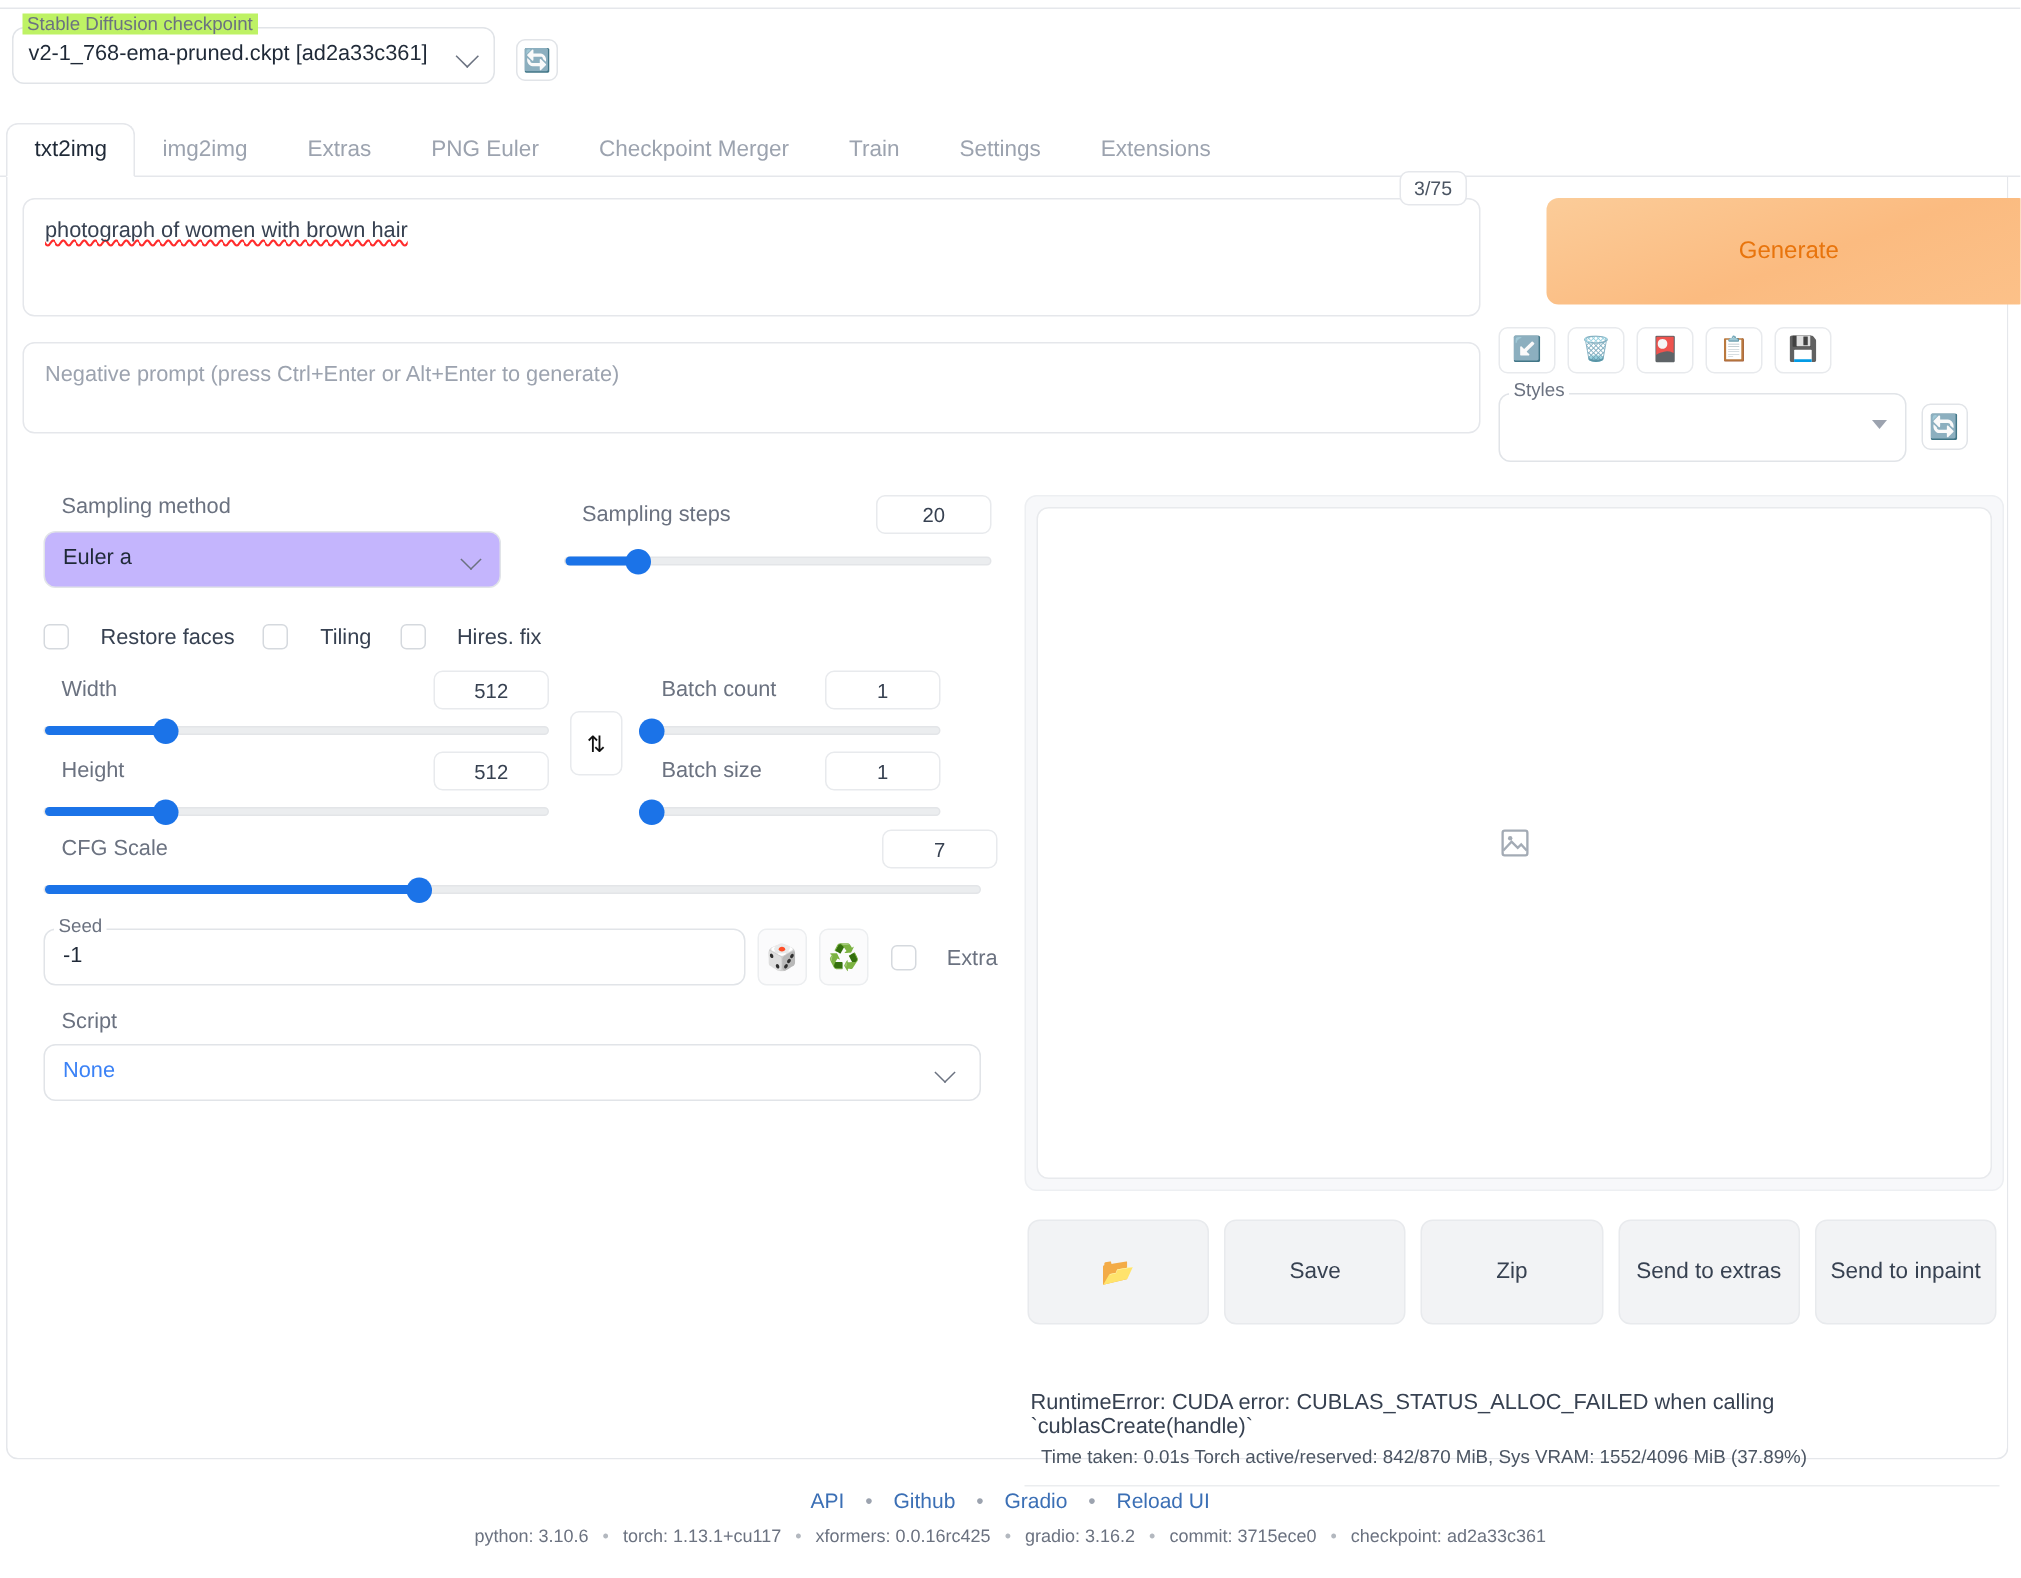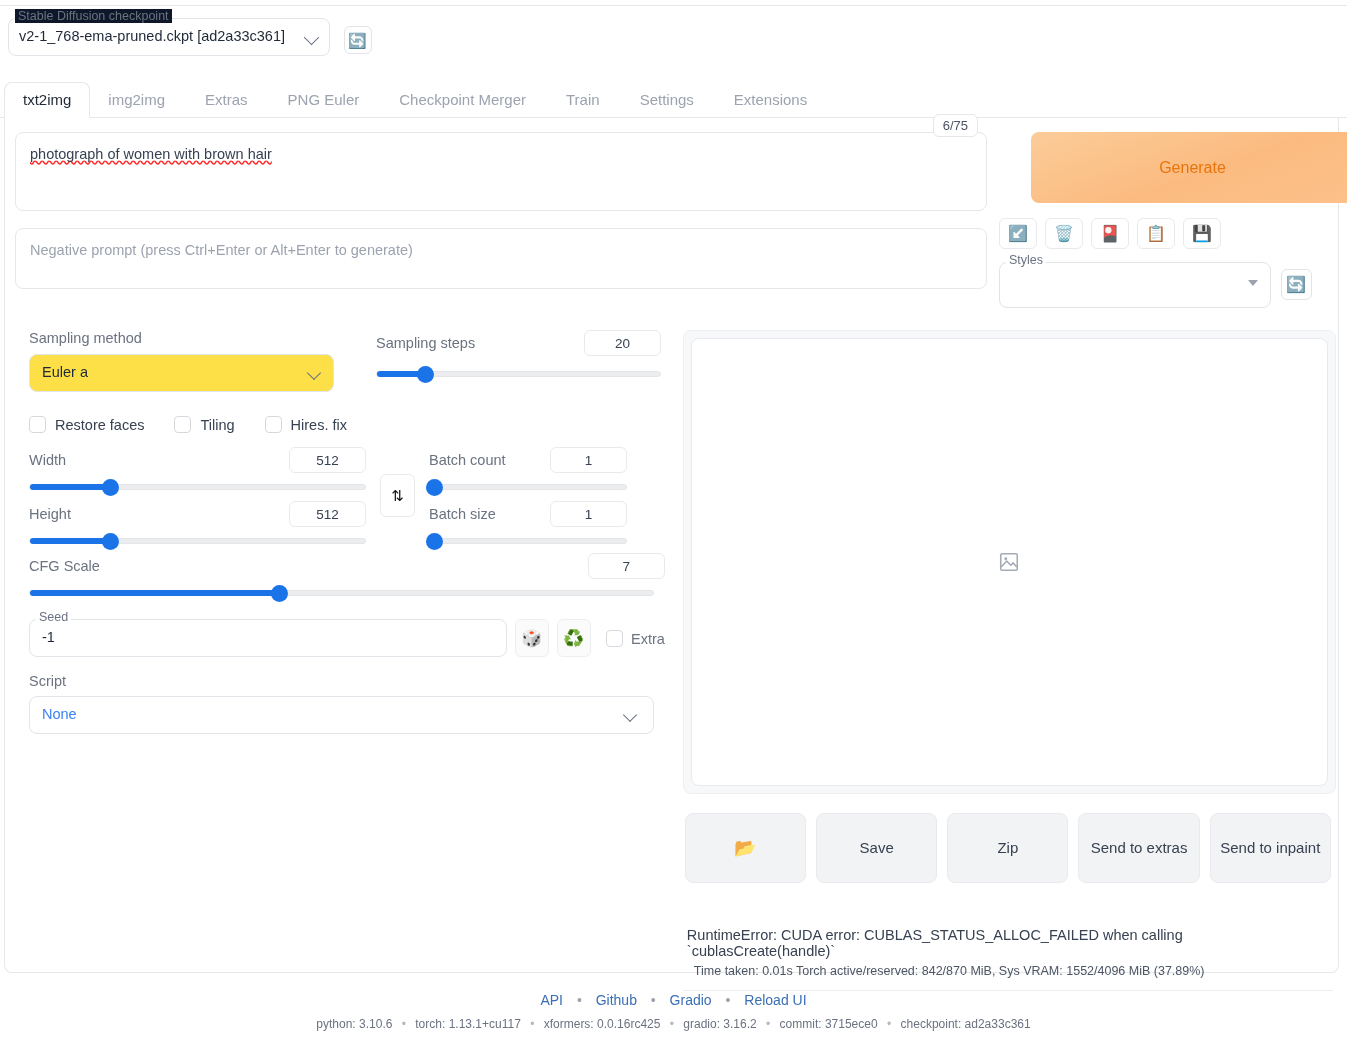--- a/index.html
+++ b/index.html
@@ -19,21 +19,21 @@
     padding: 12px 0 0 8px; gap: 14px;
   }
   .ckpt-field {
     position: relative;
     width: 322px; height: 38px;
     border: 1px solid #e1e4e8; border-radius: 8px;
     background: #fff;
   }
   .ckpt-label {
     position: absolute; top: -10px; left: 6px;
-    background: #0f172a; padding: 0 3px;
+    background: #bef264; padding: 0 3px;
     font-size: 12.5px; color: #6b7280; white-space: nowrap;
   }
   .ckpt-label::after {
     content: ""; position: absolute; top: 9px; left: 100%;
     width: 0; height: 0;
   }
   .ckpt-value {
     position: absolute; left: 10px; top: 9px;
     font-size: 14.5px; color: #1f2937;
   }
@@ -144,25 +144,25 @@
   }
   .icon-btn-lg {
     width: 31px; height: 31px; margin-top: 7px;
     border: 1px solid #e1e4e8; border-radius: 6px; background: #fff;
     display: flex; align-items: center; justify-content: center;
     font-size: 16px; cursor: pointer;
   }
 
   
   .settings { padding: 0 10px 0 14px; }
-  .lbl { font-size: 14.5px; color: #6b7280; }
+  .lbl { font-size: 14.5px; color: #6b7280; margin-left: 12px; }
   .sampling-row { display: flex; gap: 42px; margin-top: 27px; }
   .select-field {
     position: relative; width: 305px; height: 38px; margin-top: 8px;
-    border: 1px solid #e1e4e8; border-radius: 8px; background: #fde047;
+    border: 1px solid #e1e4e8; border-radius: 8px; background: #c4b5fd;
   }
   .select-field .val {
     position: absolute; left: 12px; top: 9px; font-size: 14.5px; color: #1f2937;
   }
   .chev-sm {
     position: absolute; right: 14px; top: 13px;
     width: 10px; height: 10px;
     border-right: 1.6px solid #6b7280; border-bottom: 1.6px solid #6b7280;
     transform: rotate(45deg);
   }
@@ -180,21 +180,21 @@
   .slider-fill {
     position: absolute; left: 0; top: -1px; height: 6px;
     border-radius: 4px; background: #1b73e8;
   }
   .slider-thumb {
     position: absolute; top: -6px; width: 17px; height: 17px;
     border-radius: 50%; background: #1b73e8; cursor: pointer;
   }
   .slider-head { display: flex; align-items: center; justify-content: space-between; }
 
-  .checks { display: flex; gap: 30px; align-items: flex-start; margin-top: 24px; }
+  .checks { display: flex; gap: 19px; align-items: flex-start; margin-top: 24px; }
   .check { display: flex; align-items: center; gap: 9px; cursor: pointer; }
   .cbox {
     width: 17px; height: 17px; border: 1px solid #d5d9de;
     border-radius: 4px; background: #fff;
   }
   .check .lbl { color: #374151; }
 
   .wh-area { display: flex; margin-top: 14px; }
   .wh-left { width: 337px; }
   .swap-btn {
@@ -290,21 +290,21 @@
   <div class="tab">Train</div>
   <div class="tab">Settings</div>
   <div class="tab">Extensions</div>
 </div>
 
 <div class="container">
 
   <div class="prompt-area" style="padding:14px 10px 0 10px;">
     <div class="prompt-stack">
       <div class="textarea-box ta-main">
-        <div class="token-counter">6/75</div>
+        <div class="token-counter">3/75</div>
         <span class="prompt-text">photograph of women with brown hair</span>
       </div>
       <div class="textarea-box ta-neg">
         <span class="prompt-placeholder">Negative prompt (press Ctrl+Enter or Alt+Enter to generate)</span>
       </div>
     </div>
 
     <div class="gen-panel">
       <button class="gen-btn">Generate</button>
       <div class="tool-row">

